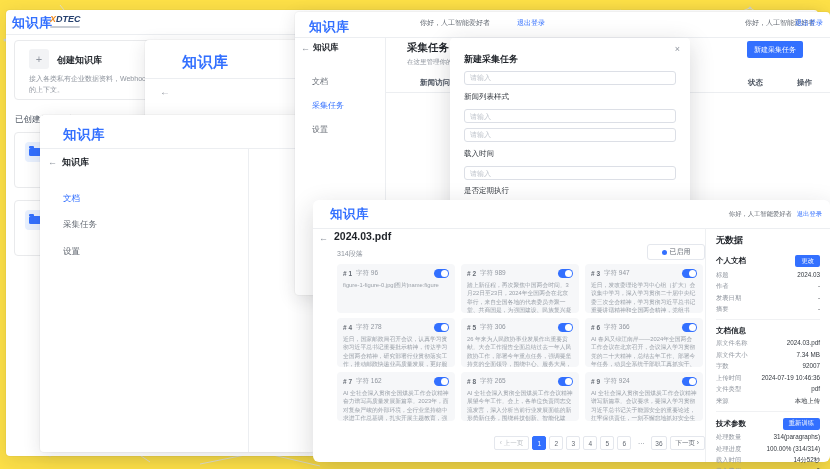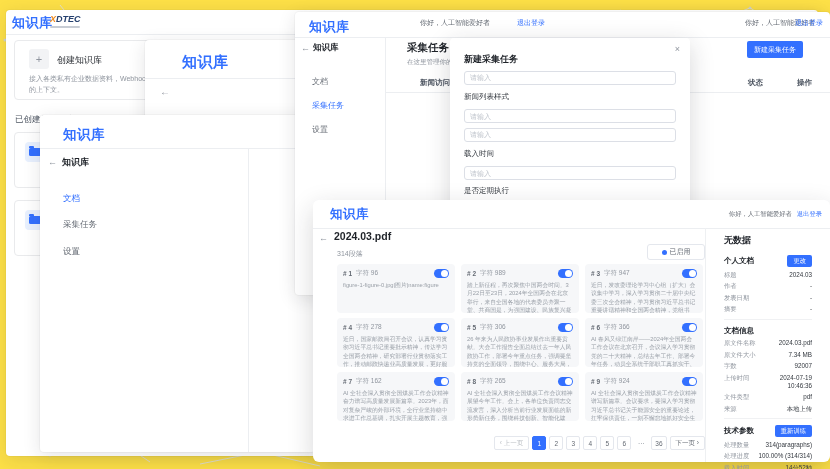--- a/index.html
+++ b/index.html
@@ -107,21 +107,21 @@
   <section class="win" style="left:6px;top:10px;width:812px;height:446px;">
     <span class="abs logo" style="left:6px;top:4px;font-size:13px;">知识库</span>
     <span class="abs xdtec" style="left:44px;top:5px;">
       <span class="x">X</span><span>DTEC</span>
       <span class="tagbar"></span>
     </span>
     <div class="hdiv" style="top:24px;"></div>
 
     <div class="abs" style="left:8px;top:30px;width:544px;height:58px;border:1px solid #e9eaec;border-radius:4px;">
       <span class="abs" style="left:14px;top:8px;width:20px;height:20px;background:#f2f3f5;border-radius:3px;display:flex;align-items:center;justify-content:center;color:#8f959e;font-size:11px;">+</span>
-      <span class="abs" style="left:42px;top:13px;font-size:9px;font-weight:normal;">创建知识库</span>
+      <span class="abs" style="left:42px;top:13px;font-size:9px;font-weight:bold;">创建知识库</span>
       <span class="abs grey" style="left:14px;top:33px;font-size:7px;">接入各类私有企业数据资料，Webhook 等对接入数据，作为问答</span>
       <span class="abs grey" style="left:14px;top:44px;font-size:7px;">的上下文。</span>
     </div>
 
     <span class="abs" style="left:9px;top:104px;font-size:8.5px;color:#4e5662;">已创建的知识库</span>
 
     <div class="abs" style="left:8px;top:122px;width:280px;height:54px;border:1px solid #e9eaec;border-radius:4px;">
       <span class="abs folder-box" style="left:10px;top:9px;">
           <span class="folder"></span>
         </span>
@@ -304,21 +304,21 @@
       <span class="pbtn">2</span>
       <span class="pbtn">3</span>
       <span class="pbtn">4</span>
       <span class="pbtn">5</span>
       <span class="pbtn">6</span>
       <span class="pbtn dots">···</span>
       <span class="pbtn">36</span>
       <span class="pbtn nav" style="color:#646a73;">下一页 ›</span>
     </div>
 
-    <div class="abs" style="left:392px;top:28px;right:0;bottom:0;border-left:1px solid #eef0f2;padding:6px 18px;box-sizing:border-box;">
+    <div class="abs" style="left:392px;top:28px;right:0;bottom:0;border-left:1px solid #eef0f2;padding:6px 10px;box-sizing:border-box;">
       <div class="ptitle" style="font-size:9px;">无数据</div>
 
       <div class="psec" style="margin-top:8px;gap:32px;">
         <span class="ptitle">个人文档</span>
         <button class="btn-blue" style="height:12px;padding:0 6px;font-size:6.3px;">更改</button>
       </div>
       <div class="prow">
           <span class="pl">标题</span>
           <span class="pv">2024.03</span>
         </div>

